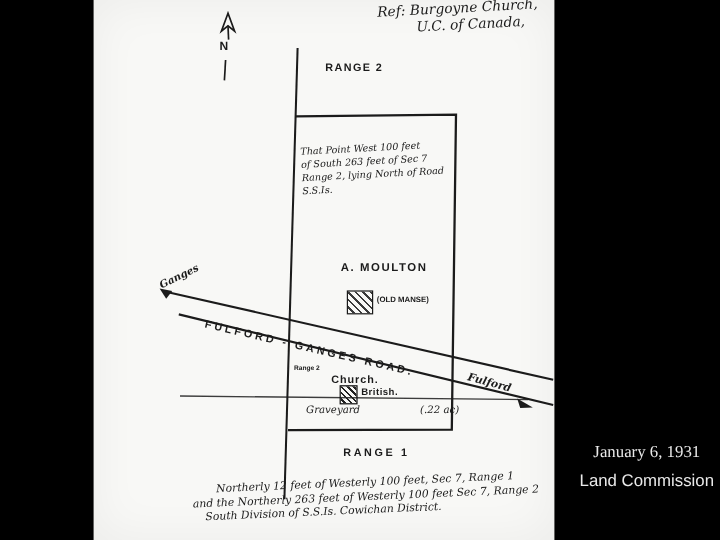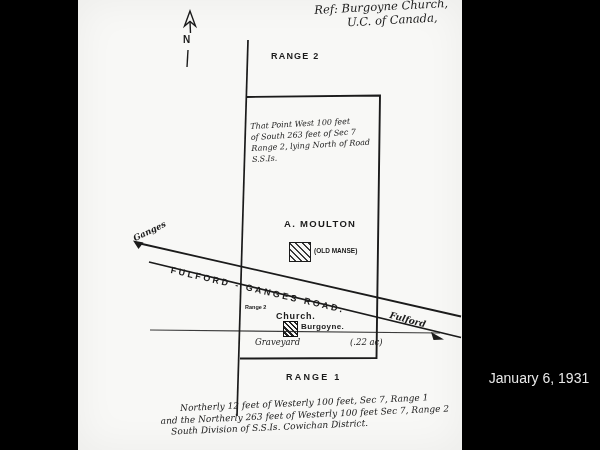--- a/index.html
+++ b/index.html
@@ -49,21 +49,21 @@
   .area{left:229px;top:338px;font-size:8.5px;padding-left:43px;}
 
   .bottom-note{left:82px;top:404px;font-size:9px;line-height:11.5px;
                transform:rotate(-2.5deg);transform-origin:left top;}
   .bottom-note span{display:block;white-space:nowrap;}
   .bottom-note .l1{margin-left:20px;}
   .bottom-note .l3{margin-left:10px;}
 
   .slide-caption{position:absolute;left:478px;top:370px;width:122px;text-align:center;
                  color:#e9e9e9;font-size:14px;line-height:16px;}
-  .slide-caption .date{display:block;margin-bottom:6px;}
+  .slide-caption .date{display:block;margin-bottom:6px;font-family:Liberation Serif, serif;}
   .slide-caption .org{display:block;}
 </style>
 </head>
 <body>
 
 <div class="paper">
 
   <svg class="lines" viewBox="0 0 384 450">
 
     <g stroke="#1b1b1b" fill="none" stroke-width="1.4">
@@ -106,29 +106,30 @@
   <div class="lbl manse-box"></div>
   <span class="lbl print manse-lbl">(OLD MANSE)</span>
 
   <span class="lbl print road-lbl">FULFORD - GANGES ROAD.</span>
   <span class="lbl hand ganges-lbl">Ganges</span>
   <span class="lbl hand fulford-lbl">Fulford</span>
 
   <span class="lbl print range2-small">Range 2</span>
   <span class="lbl print church">Church.</span>
   <div class="lbl burgoyne-box"></div>
-  <span class="lbl print burgoyne">Burgoyne.</span>
+  <span class="lbl print burgoyne">British.</span>
   <span class="lbl hand graveyard">Graveyard</span>
   <span class="lbl hand area">(.22 ac)</span>
 
   <span class="lbl print range1">RANGE 1</span>
 
   <span class="lbl hand bottom-note">
     <span class="l1">Northerly 12 feet of Westerly 100 feet, Sec 7, Range 1</span>
     <span class="l2">and the Northerly 263 feet of Westerly 100 feet Sec 7, Range 2</span>
     <span class="l3">South Division of S.S.Is. Cowichan District.</span>
   </span>
 
 </div>
 
 <div class="slide-caption">
   <span class="date">January 6, 1931</span>
+  <span class="org">Land Commission</span>
 </div>
 
 </body></html>

